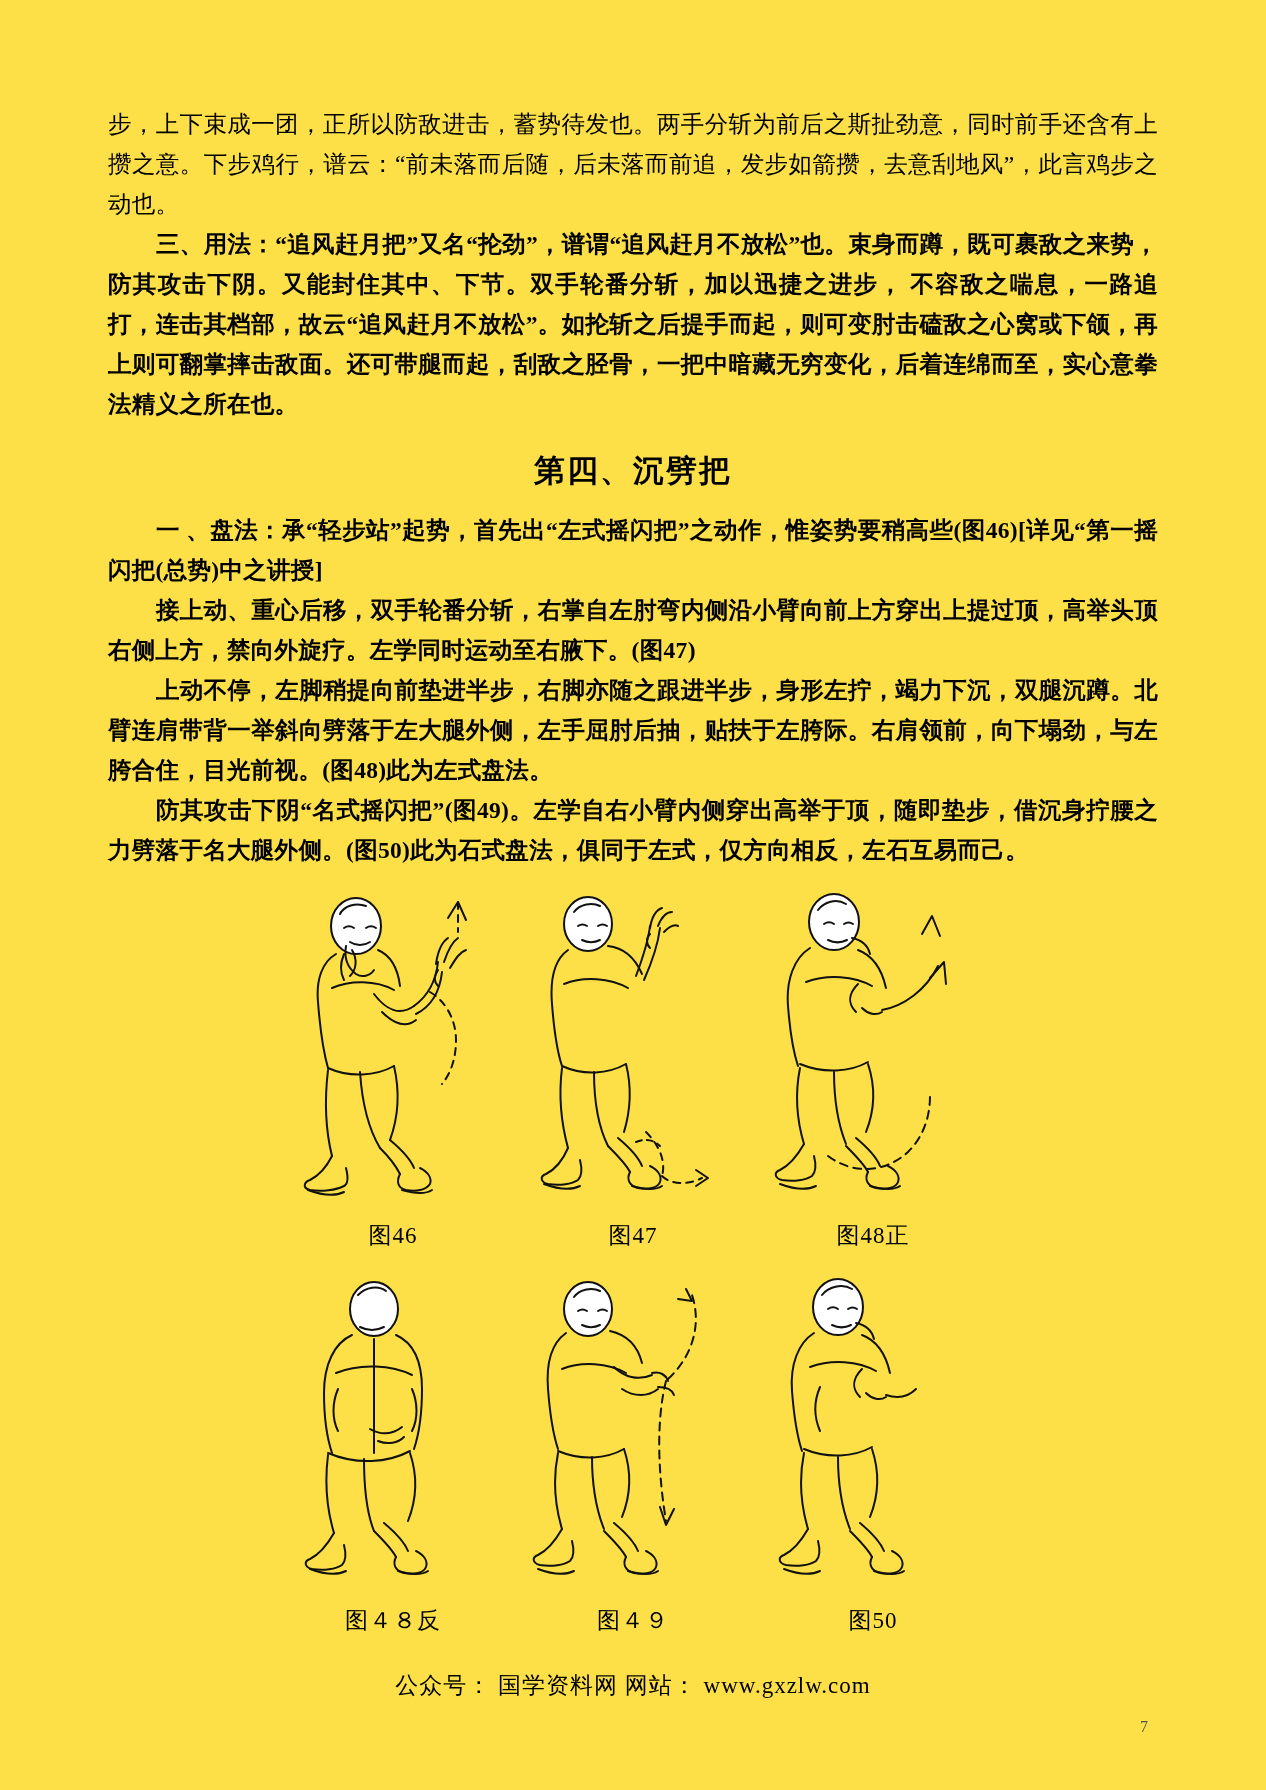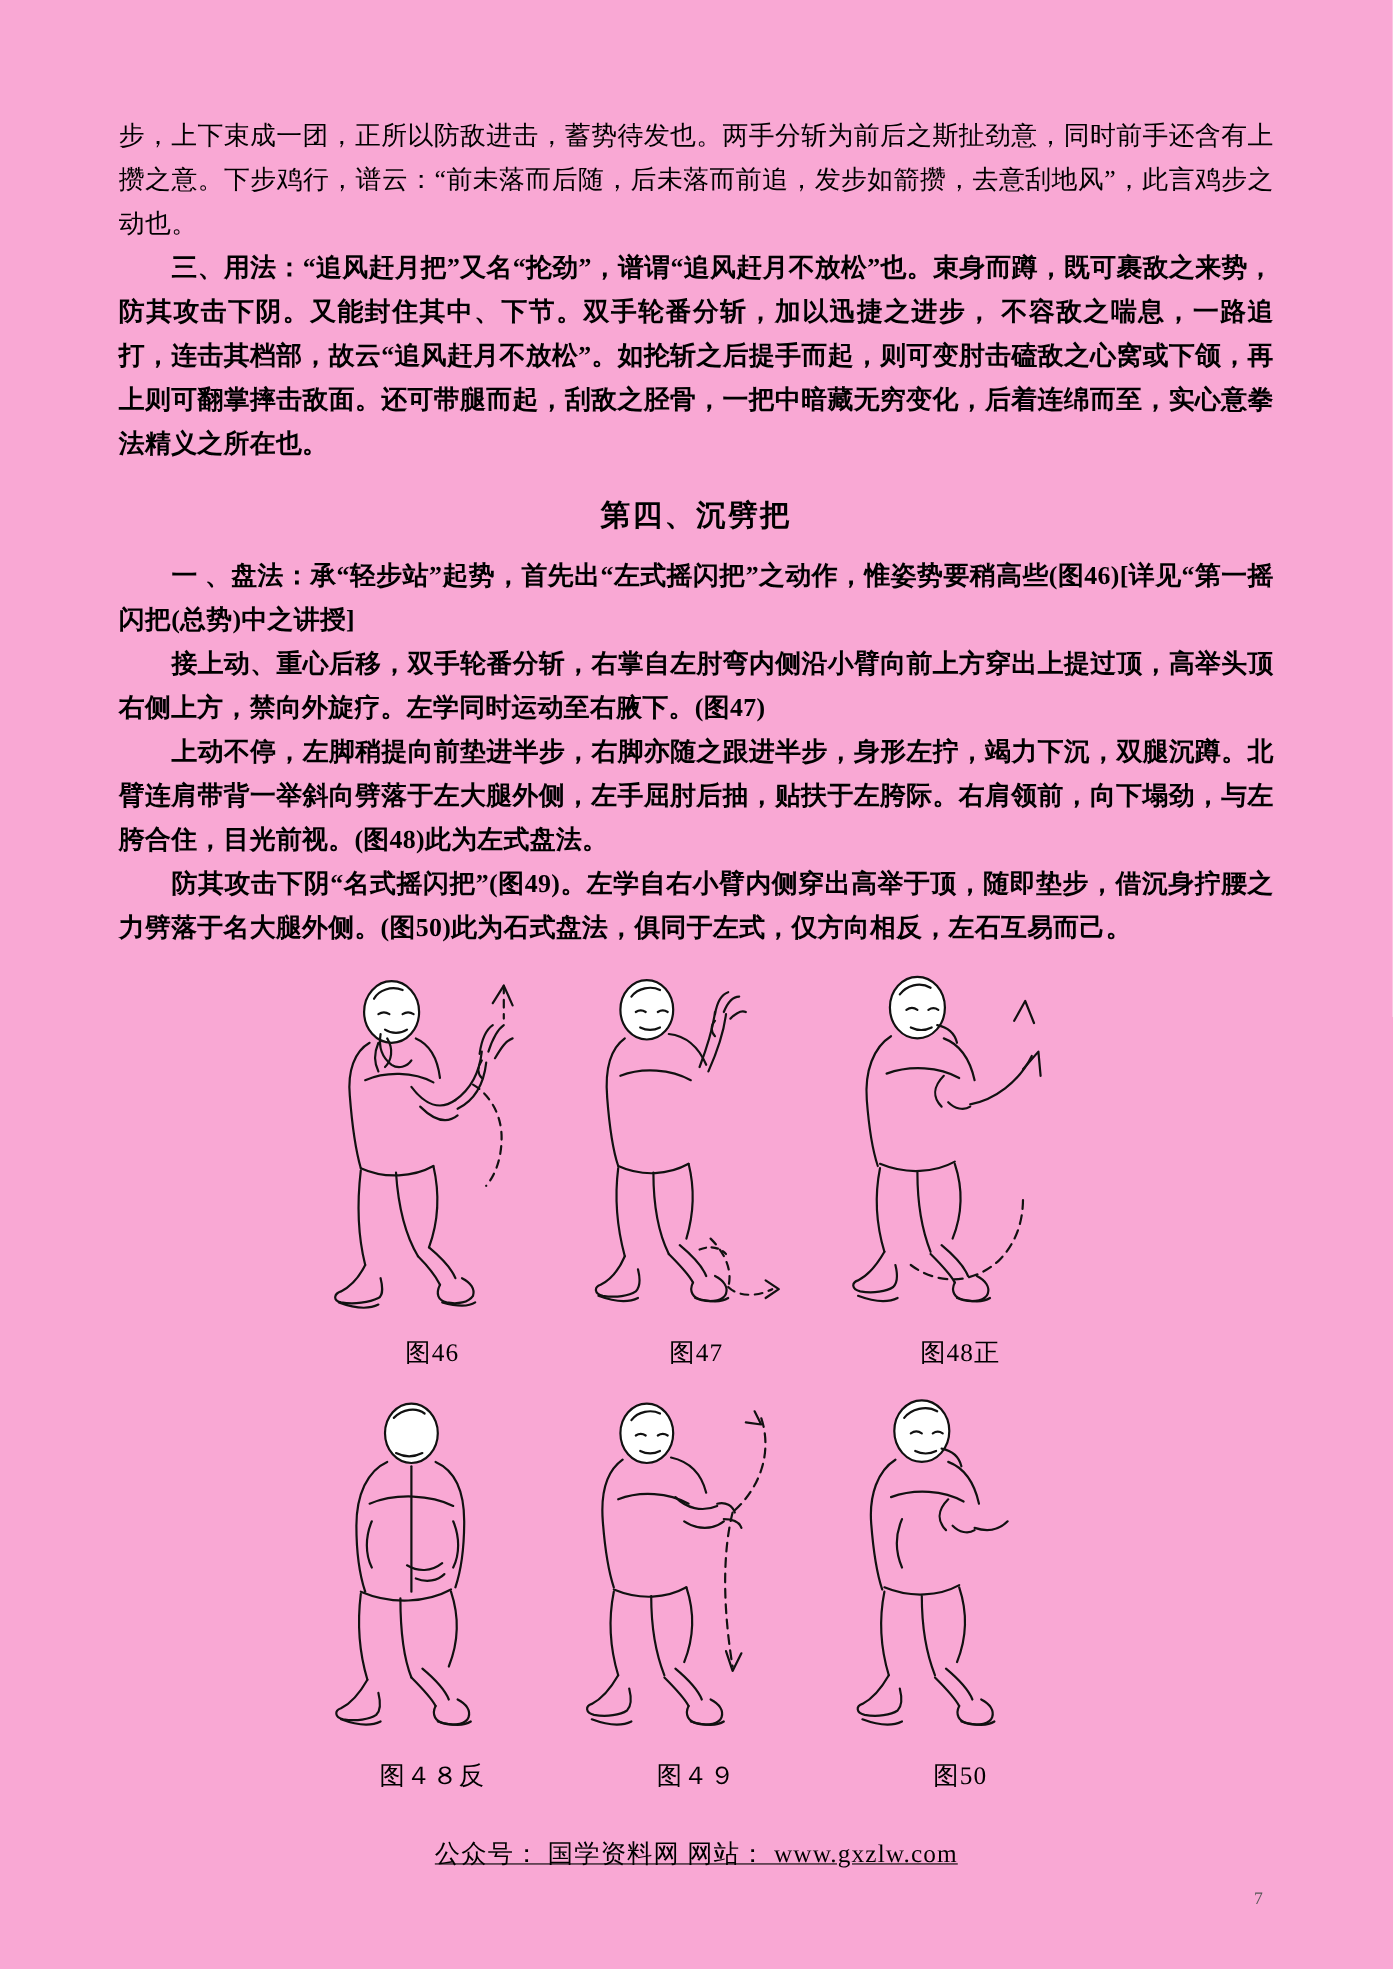--- a/index.html
+++ b/index.html
@@ -13,41 +13,41 @@
     font-family: "Liberation Serif", serif;
     color: #000;
     position: relative;
     overflow: hidden;
   }
   .page {
     position: absolute;
     left: 0; top: 0;
     width: 1266px;
     height: 1790px;
-    background: #f9a8d4;
+    background: #fde047;
   }
   .content {
     position: absolute;
     left: 108px;
     top: 104px;
     width: 1050px;
   }
   p {
     margin: 0;
     font-size: 23.5px;
     line-height: 40px;
     text-align: justify;
     text-justify: inter-ideograph;
     letter-spacing: 0.3px;
   }
   p.indent { text-indent: 48px; font-weight: bold; }
   p.bold { font-weight: bold; }
   h2.section-title {
     margin: 26px 0 18px 0;
-    font-size: 27px;
+    font-size: 31px;
     font-weight: bold;
     text-align: center;
     letter-spacing: 2px;
   }
   .figures {
     position: relative;
     margin-top: 14px;
   }
   .fig-row {
     display: flex;
@@ -73,21 +73,20 @@
     margin-top: 6px;
     letter-spacing: 1px;
     white-space: nowrap;
   }
   .footer {
     position: absolute;
     left: 0;
     top: 1670px;
     width: 1266px;
     text-align: center;
-    text-decoration: underline;
   }
   .footer-text {
     font-size: 23px;
     letter-spacing: 1px;
   }
   .page-number {
     position: absolute;
     right: 118px;
     top: 1718px;
     font-size: 16px;

